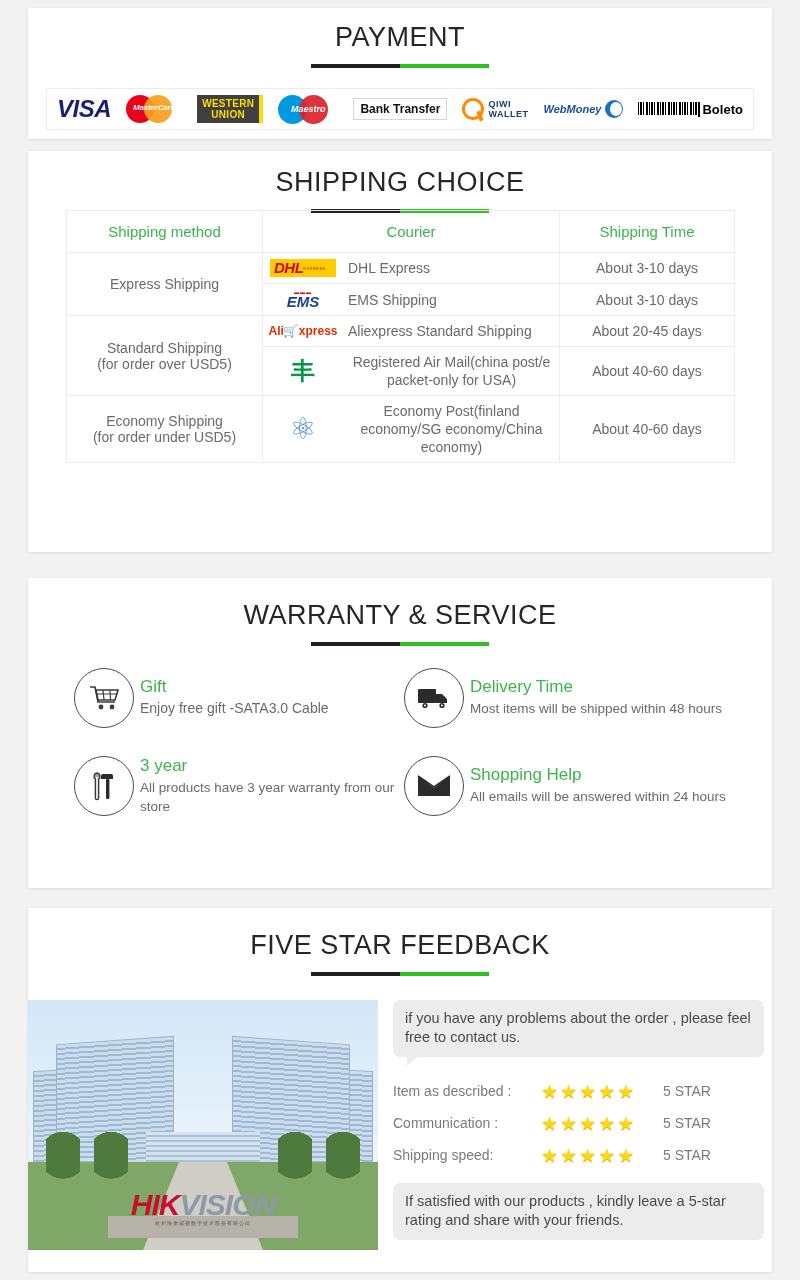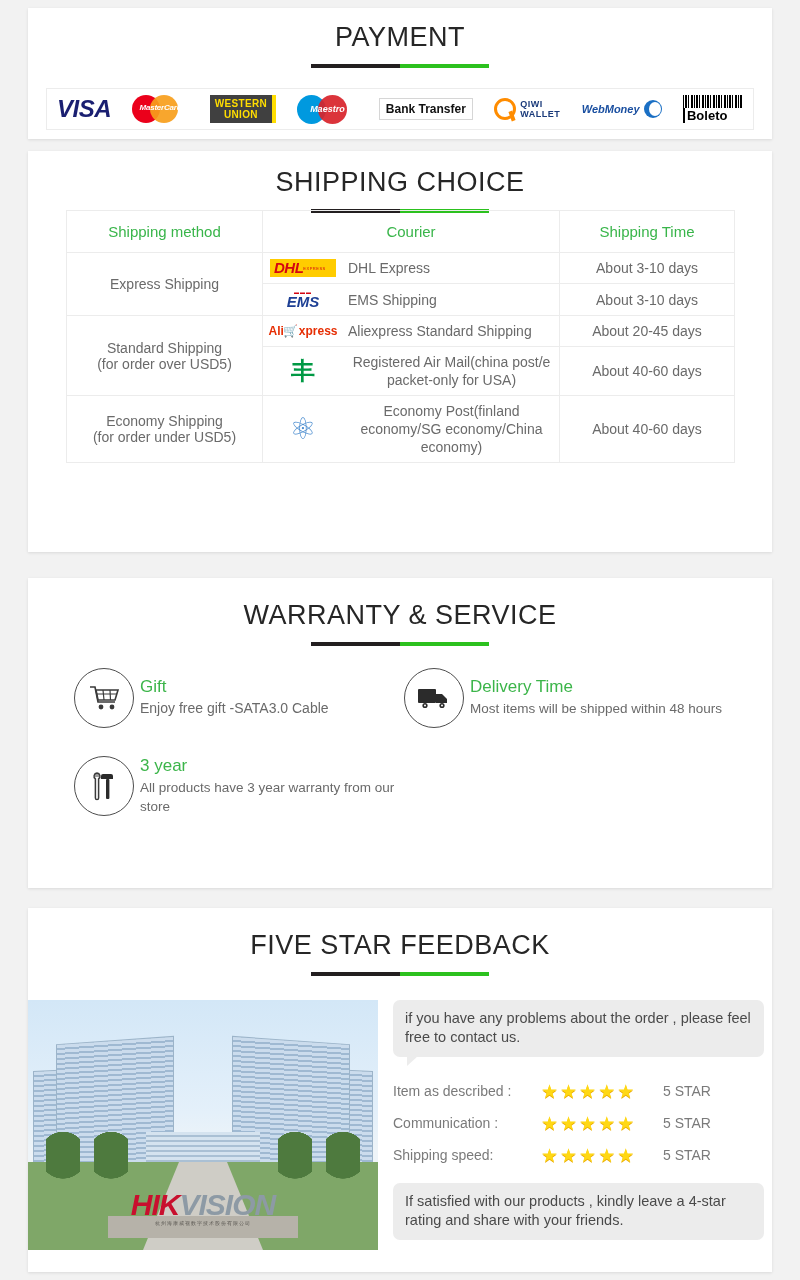--- a/index.html
+++ b/index.html
@@ -99,21 +99,21 @@
   .webmoney { display: flex; align-items: center; gap: 4px; }
   .webmoney .wt { font-size: 11px; font-weight: bold; color: #1a4fa0; font-style: italic; }
   .webmoney .wc {
     width: 18px; height: 18px; border-radius: 50%; background: #1a6fc4;
     position: relative; overflow: hidden;
   }
   .webmoney .wc:after {
     content: ""; position: absolute; left: 5px; top: 2px; width: 12px; height: 14px;
     background: #fff; border-radius: 50%;
   }
-  .boleto { display: flex; flex-direction: column; align-items: flex-start; }
+  .boleto { display: flex; flex-direction: row; align-items: flex-start; }
   .boleto .bars {
     height: 13px; width: 60px;
     background: repeating-linear-gradient(to right,
       #000 0 1px, #fff 1px 2px, #000 2px 4px, #fff 4px 5px,
       #000 5px 6px, #fff 6px 8px, #000 8px 10px, #fff 10px 11px);
   }
   .boleto .btxt { font-size: 13px; font-weight: bold; color: #000; border-left: 2px solid #000; padding-left: 2px; }
 
   
   #shipping-card { top: 151px; height: 401px; }
@@ -465,20 +465,33 @@
             <rect x="17" y="9" width="3.4" height="20" rx="1" fill="#2b2b2b" stroke="none"></rect>
             <path d="M14 4 h8 a2 2 0 0 1 2 2 v3 h-12 v-3 a2 2 0 0 1 2 -2 z" fill="#2b2b2b" stroke="none"></path>
           </svg>
         </div>
         <div class="w-text">
           <div class="w-title">3 year</div>
           <div class="w-desc">All products have 3 year warranty from our store</div>
         </div>
       </div>
 
+      <div class="w-item">
+        <div class="w-circle">
+          <svg width="34" height="24" viewBox="0 0 34 24">
+            <rect x="1" y="2" width="32" height="20" fill="#2b2b2b"></rect>
+            <path d="M1 2 L17 14 L33 2 Z" fill="#fff"></path>
+            <path d="M1 2 L17 13 L33 2" fill="none" stroke="#2b2b2b" stroke-width="1.6"></path>
+          </svg>
+        </div>
+        <div class="w-text">
+          <div class="w-title">Shopping Help</div>
+          <div class="w-desc">All emails will be answered within 24 hours</div>
+        </div>
+      </div>
 
     </div>
   </section>
 
   <section class="card" id="feedback-card">
     <h2 class="sec-title">FIVE STAR FEEDBACK</h2>
     <div class="divider">
       <span class="d-black"></span>
       <span class="d-green"></span>
     </div>
@@ -543,19 +556,19 @@
               <span class="star">★</span>
               <span class="star">★</span>
               <span class="star">★</span>
               <span class="star">★</span>
             </span>
             <span class="rate-val">5 STAR</span>
           </div>
 
         </div>
 
-        <div class="bubble bubble2">If satisfied with our products , kindly leave a 4-star rating and share with your friends.</div>
+        <div class="bubble bubble2">If satisfied with our products , kindly leave a 5-star rating and share with your friends.</div>
 
       </div>
     </div>
   </section>
 
 </div>
 
 </body></html>

